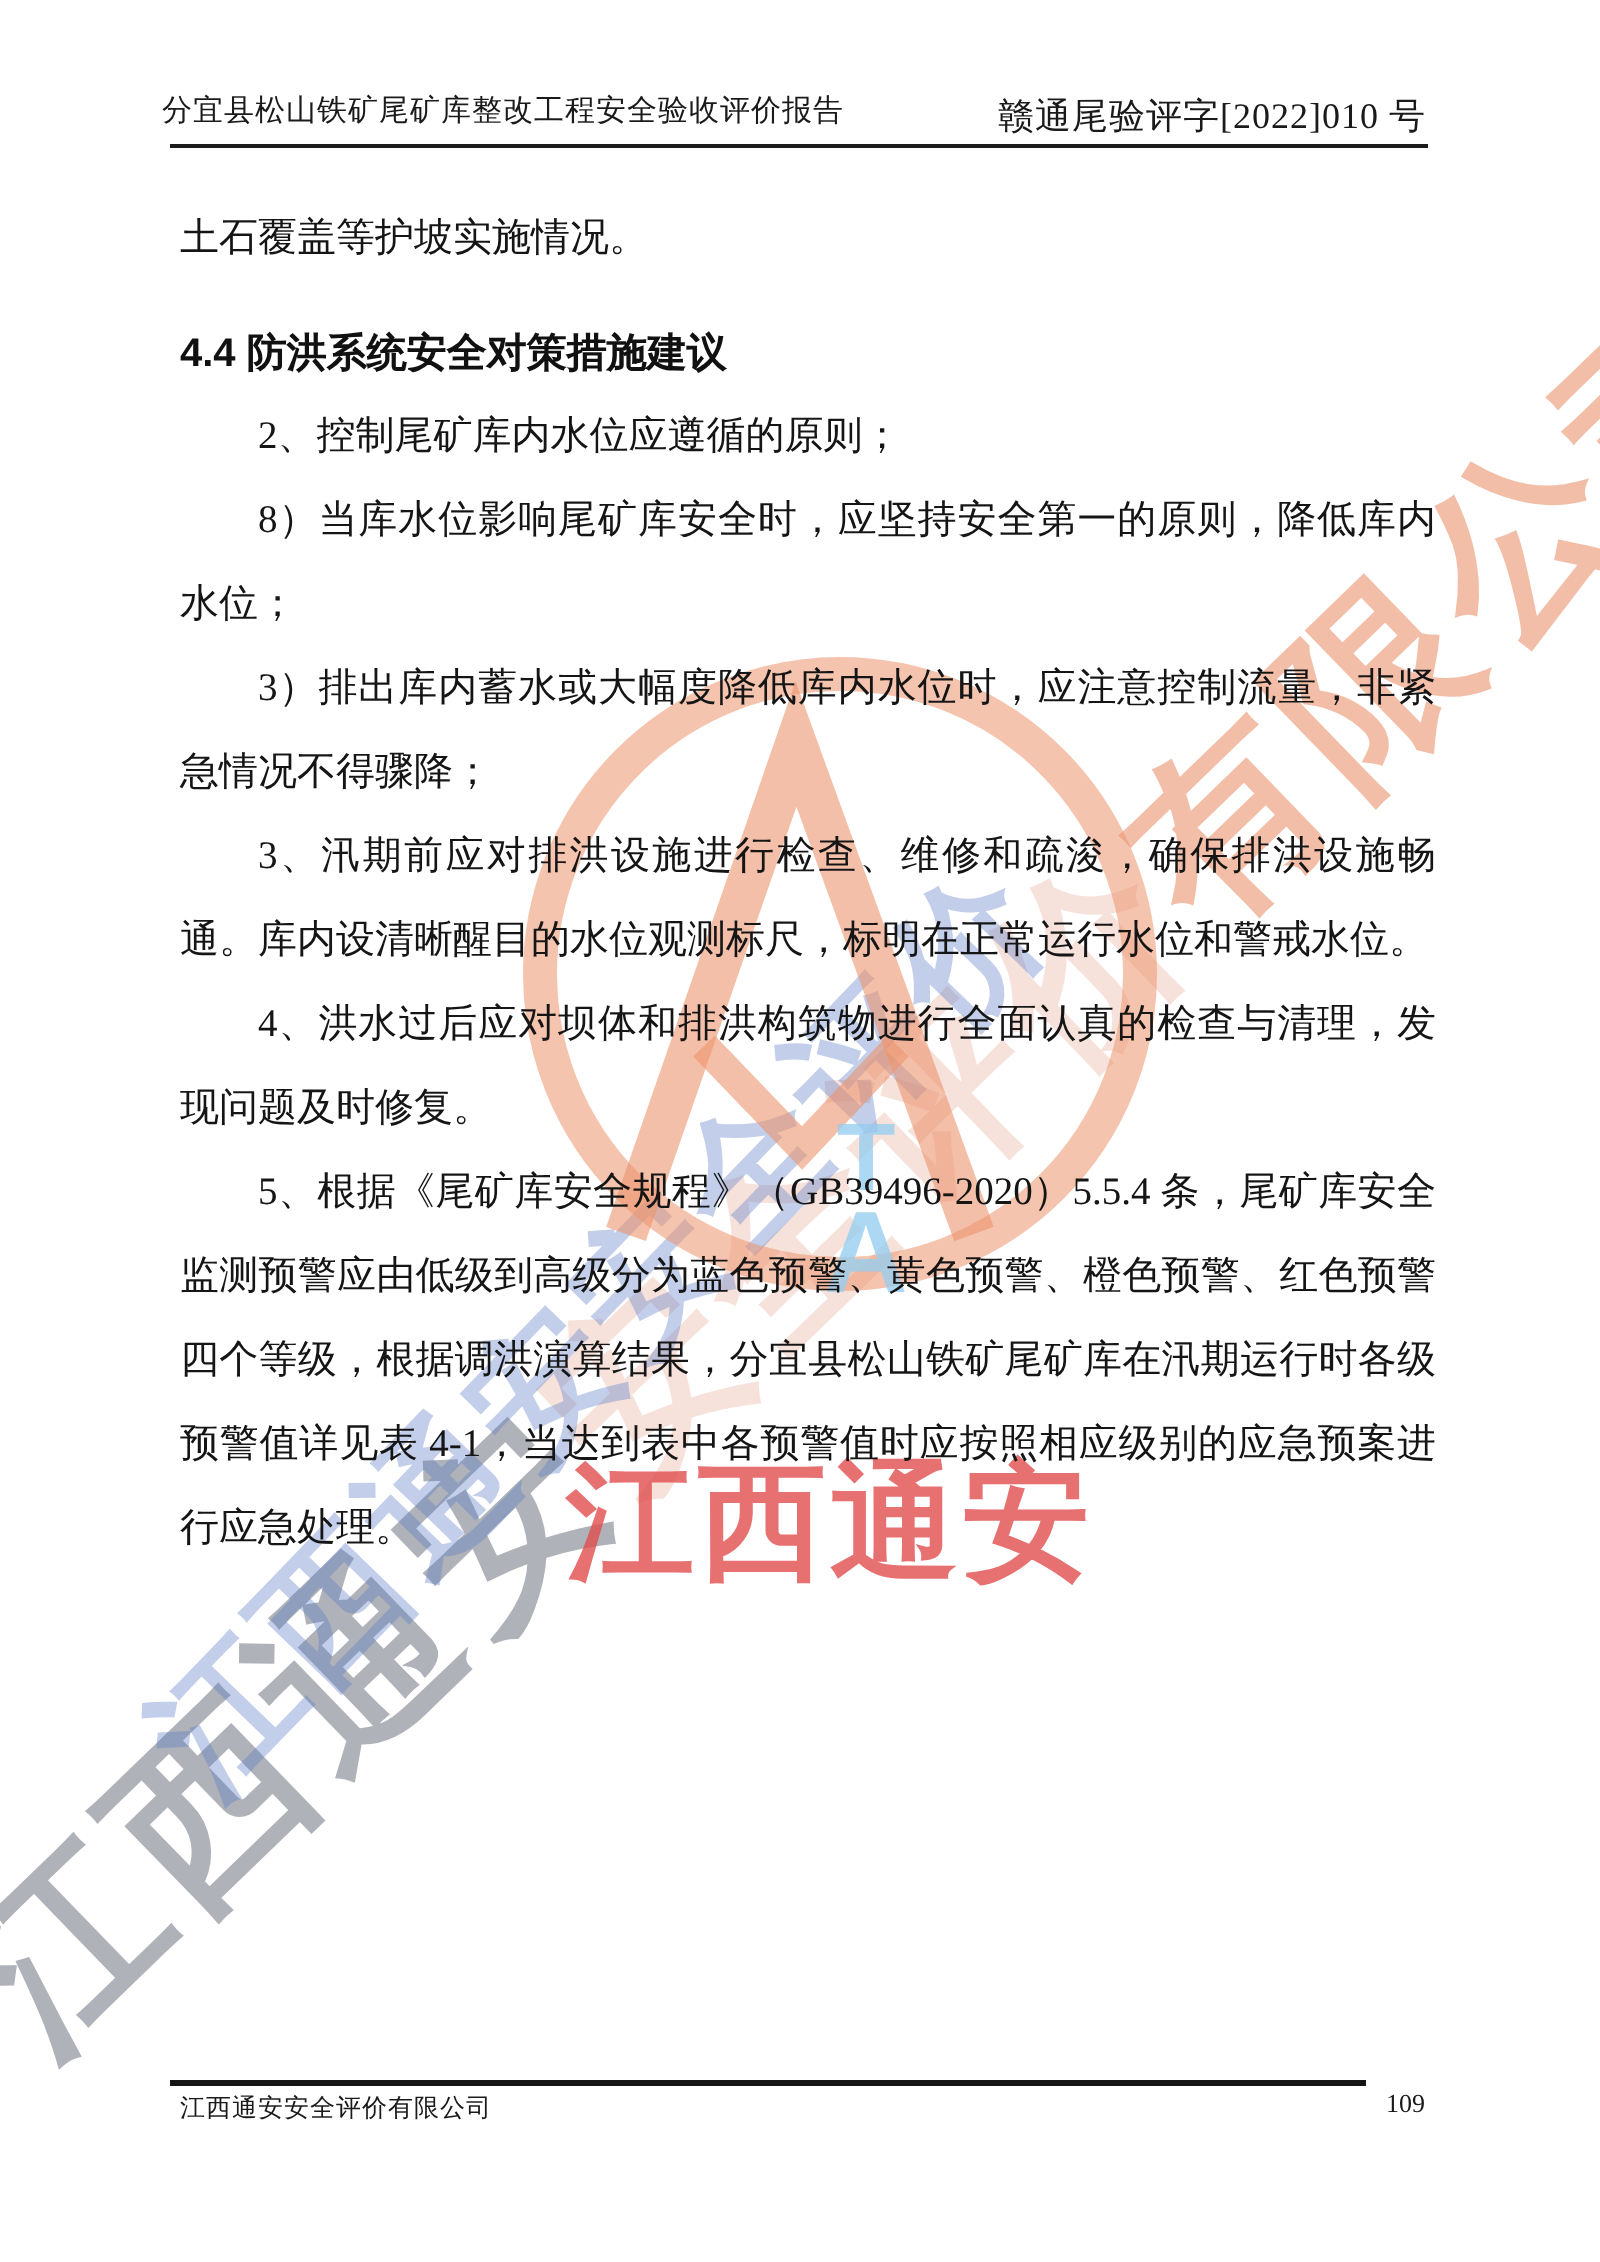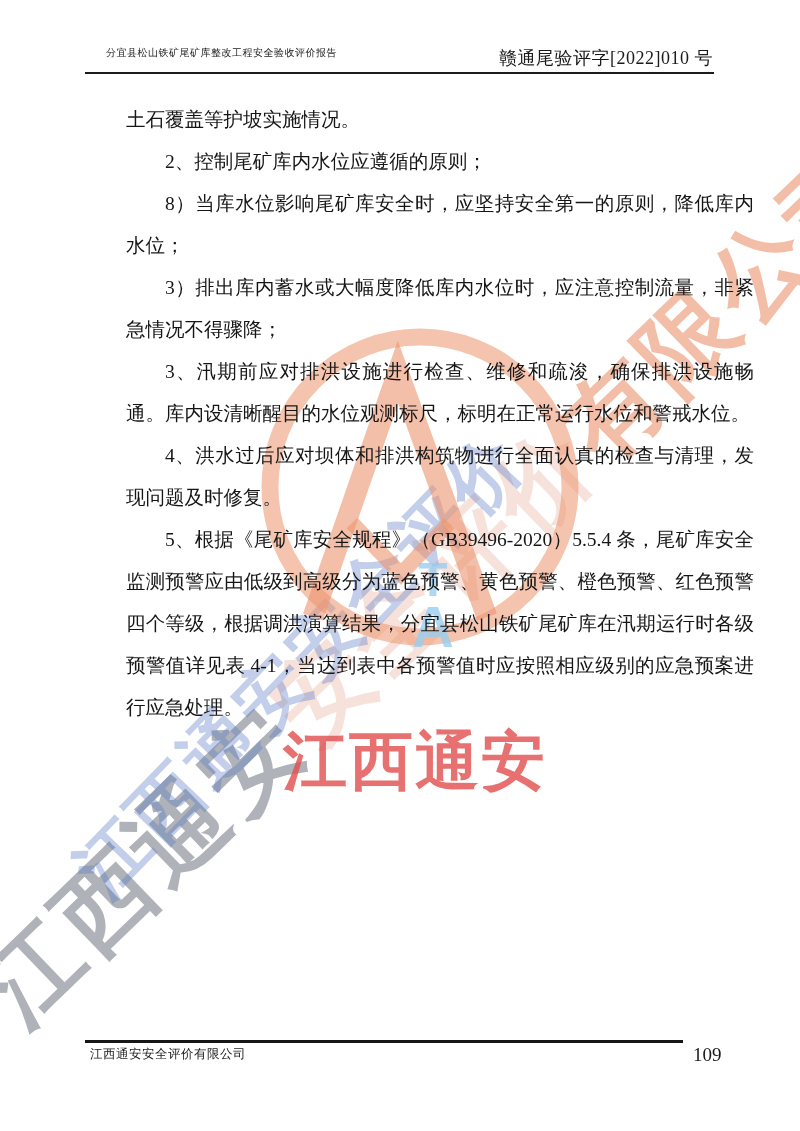--- a/index.html
+++ b/index.html
@@ -1,40 +1,40 @@
 <!DOCTYPE html>
 <html><head>
 <meta charset="utf-8">
 <style>
   html,body{margin:0;padding:0;background:#ffffff;}
   .page{
     position:relative;width:800px;height:1131px;background:#ffffff;overflow:hidden;
     font-family:"Liberation Serif","DejaVu Serif",serif;color:#1a1a1a;
   }
   
-  .header-left{position:absolute;left:106px;top:46px;font-size:10px;letter-spacing:.5px;}
+  .header-left{position:absolute;left:81px;top:46px;font-size:15px;letter-spacing:.5px;}
   .header-right{position:absolute;right:87px;top:46px;font-size:18px;letter-spacing:.5px;}
   .header-rule{position:absolute;left:85px;top:72px;width:629px;border-top:2.5px solid #1c1c1c;}
   
   .content{
     position:absolute;left:90px;top:99px;width:628px;z-index:2;
-    font-size:19.5px;line-height:42px;text-align:justify;color:#151515;margin-left:36px;
+    font-size:19.5px;line-height:42px;text-align:justify;color:#151515;
   }
   .content p{margin:0;text-indent:2em;}
   .content p.no-indent{text-indent:0;}
   .content h2,.content h3{
     font-family:"Liberation Sans","DejaVu Sans",sans-serif;
     font-size:20px;font-weight:bold;margin:0;text-indent:0;line-height:42px;color:#111;
   }
   .content h2{margin-top:15px;}
   .content h3{margin-top:13px;margin-bottom:8px;}
   
   .footer-rule{position:absolute;left:85px;top:1040px;width:598px;border-top:3px solid #161616;}
   .footer-company{position:absolute;left:90px;top:1046px;font-size:12.5px;letter-spacing:.5px;text-align:right;}
-  .footer-page{position:absolute;left:693px;top:1044px;font-size:19px;text-align:right;}
+  .footer-page{position:absolute;left:693px;top:1044px;font-size:13px;text-align:right;}
   
   .wm{position:absolute;z-index:1;pointer-events:none;user-select:none;}
   .wm-diag-main{
     left:-215px;top:535px;width:1300px;height:100px;line-height:100px;
     transform:rotate(-44deg);text-align:center;white-space:nowrap;
     font-size:95px;letter-spacing:6px;font-weight:bold;
     font-family:"Liberation Serif","DejaVu Serif",serif;
   }
   .wm-diag-main .seg-gray{color:rgba(122,126,136,0.60);}
   .wm-diag-main .seg-mid{color:rgba(230,170,150,0.34);}
@@ -83,20 +83,21 @@
   </div>
 
   <div class="wm wm-red">江西通安</div>
 
   <div class="header-left">分宜县松山铁矿尾矿库整改工程安全验收评价报告</div>
   <div class="header-right">赣通尾验评字[2022]010 号</div>
   <div class="header-rule"></div>
 
   <div class="content">
     <p class="no-indent">土石覆盖等护坡实施情况。</p>
+    <h2>4.4 防洪系统安全对策措施建议</h2>
     <p>2、控制尾矿库内水位应遵循的原则；</p>
     <p>8）当库水位影响尾矿库安全时，应坚持安全第一的原则，降低库内水位；</p>
     <p>3）排出库内蓄水或大幅度降低库内水位时，应注意控制流量，非紧急情况不得骤降；</p>
     <p>3、汛期前应对排洪设施进行检查、维修和疏浚，确保排洪设施畅通。库内设清晰醒目的水位观测标尺，标明在正常运行水位和警戒水位。</p>
     <p>4、洪水过后应对坝体和排洪构筑物进行全面认真的检查与清理，发现问题及时修复。</p>
     <p>5、根据《尾矿库安全规程》（GB39496-2020）5.5.4 条，尾矿库安全监测预警应由低级到高级分为蓝色预警、黄色预警、橙色预警、红色预警四个等级，根据调洪演算结果，分宜县松山铁矿尾矿库在汛期运行时各级预警值详见表 4-1，当达到表中各预警值时应按照相应级别的应急预案进行应急处理。</p>
   </div>
 
   <div class="footer-rule"></div>
   <div class="footer-company">江西通安安全评价有限公司</div>

